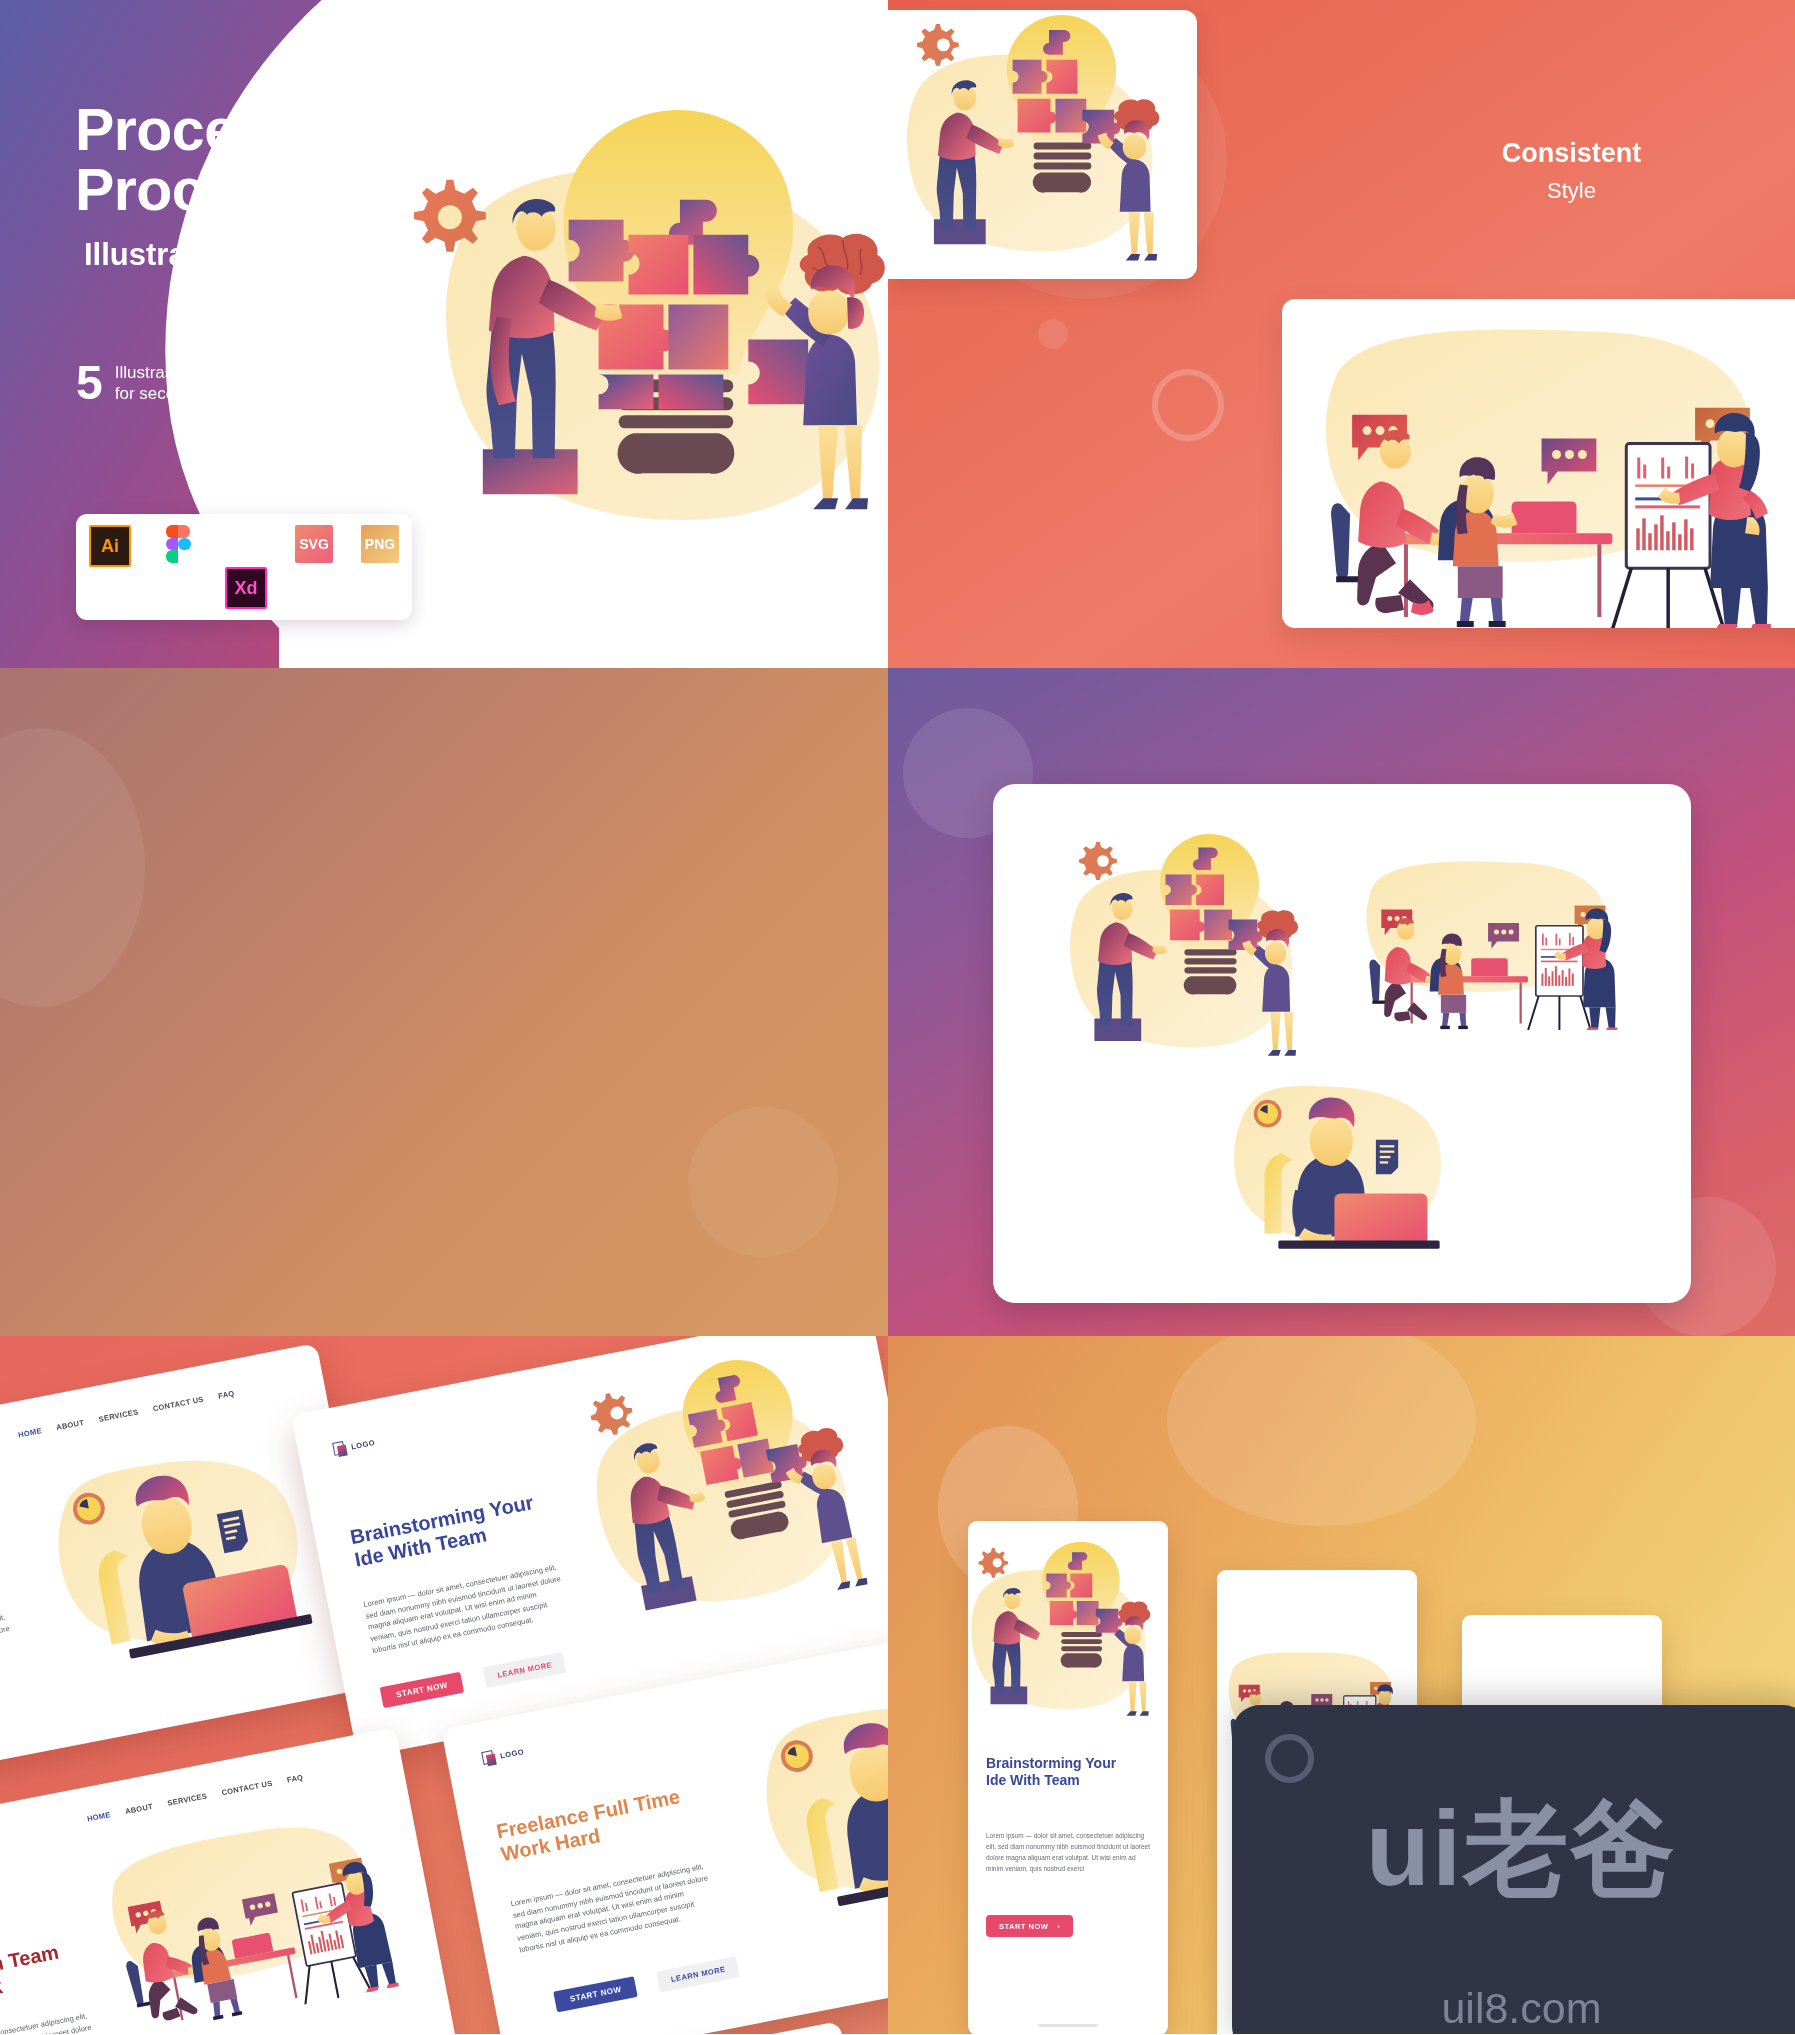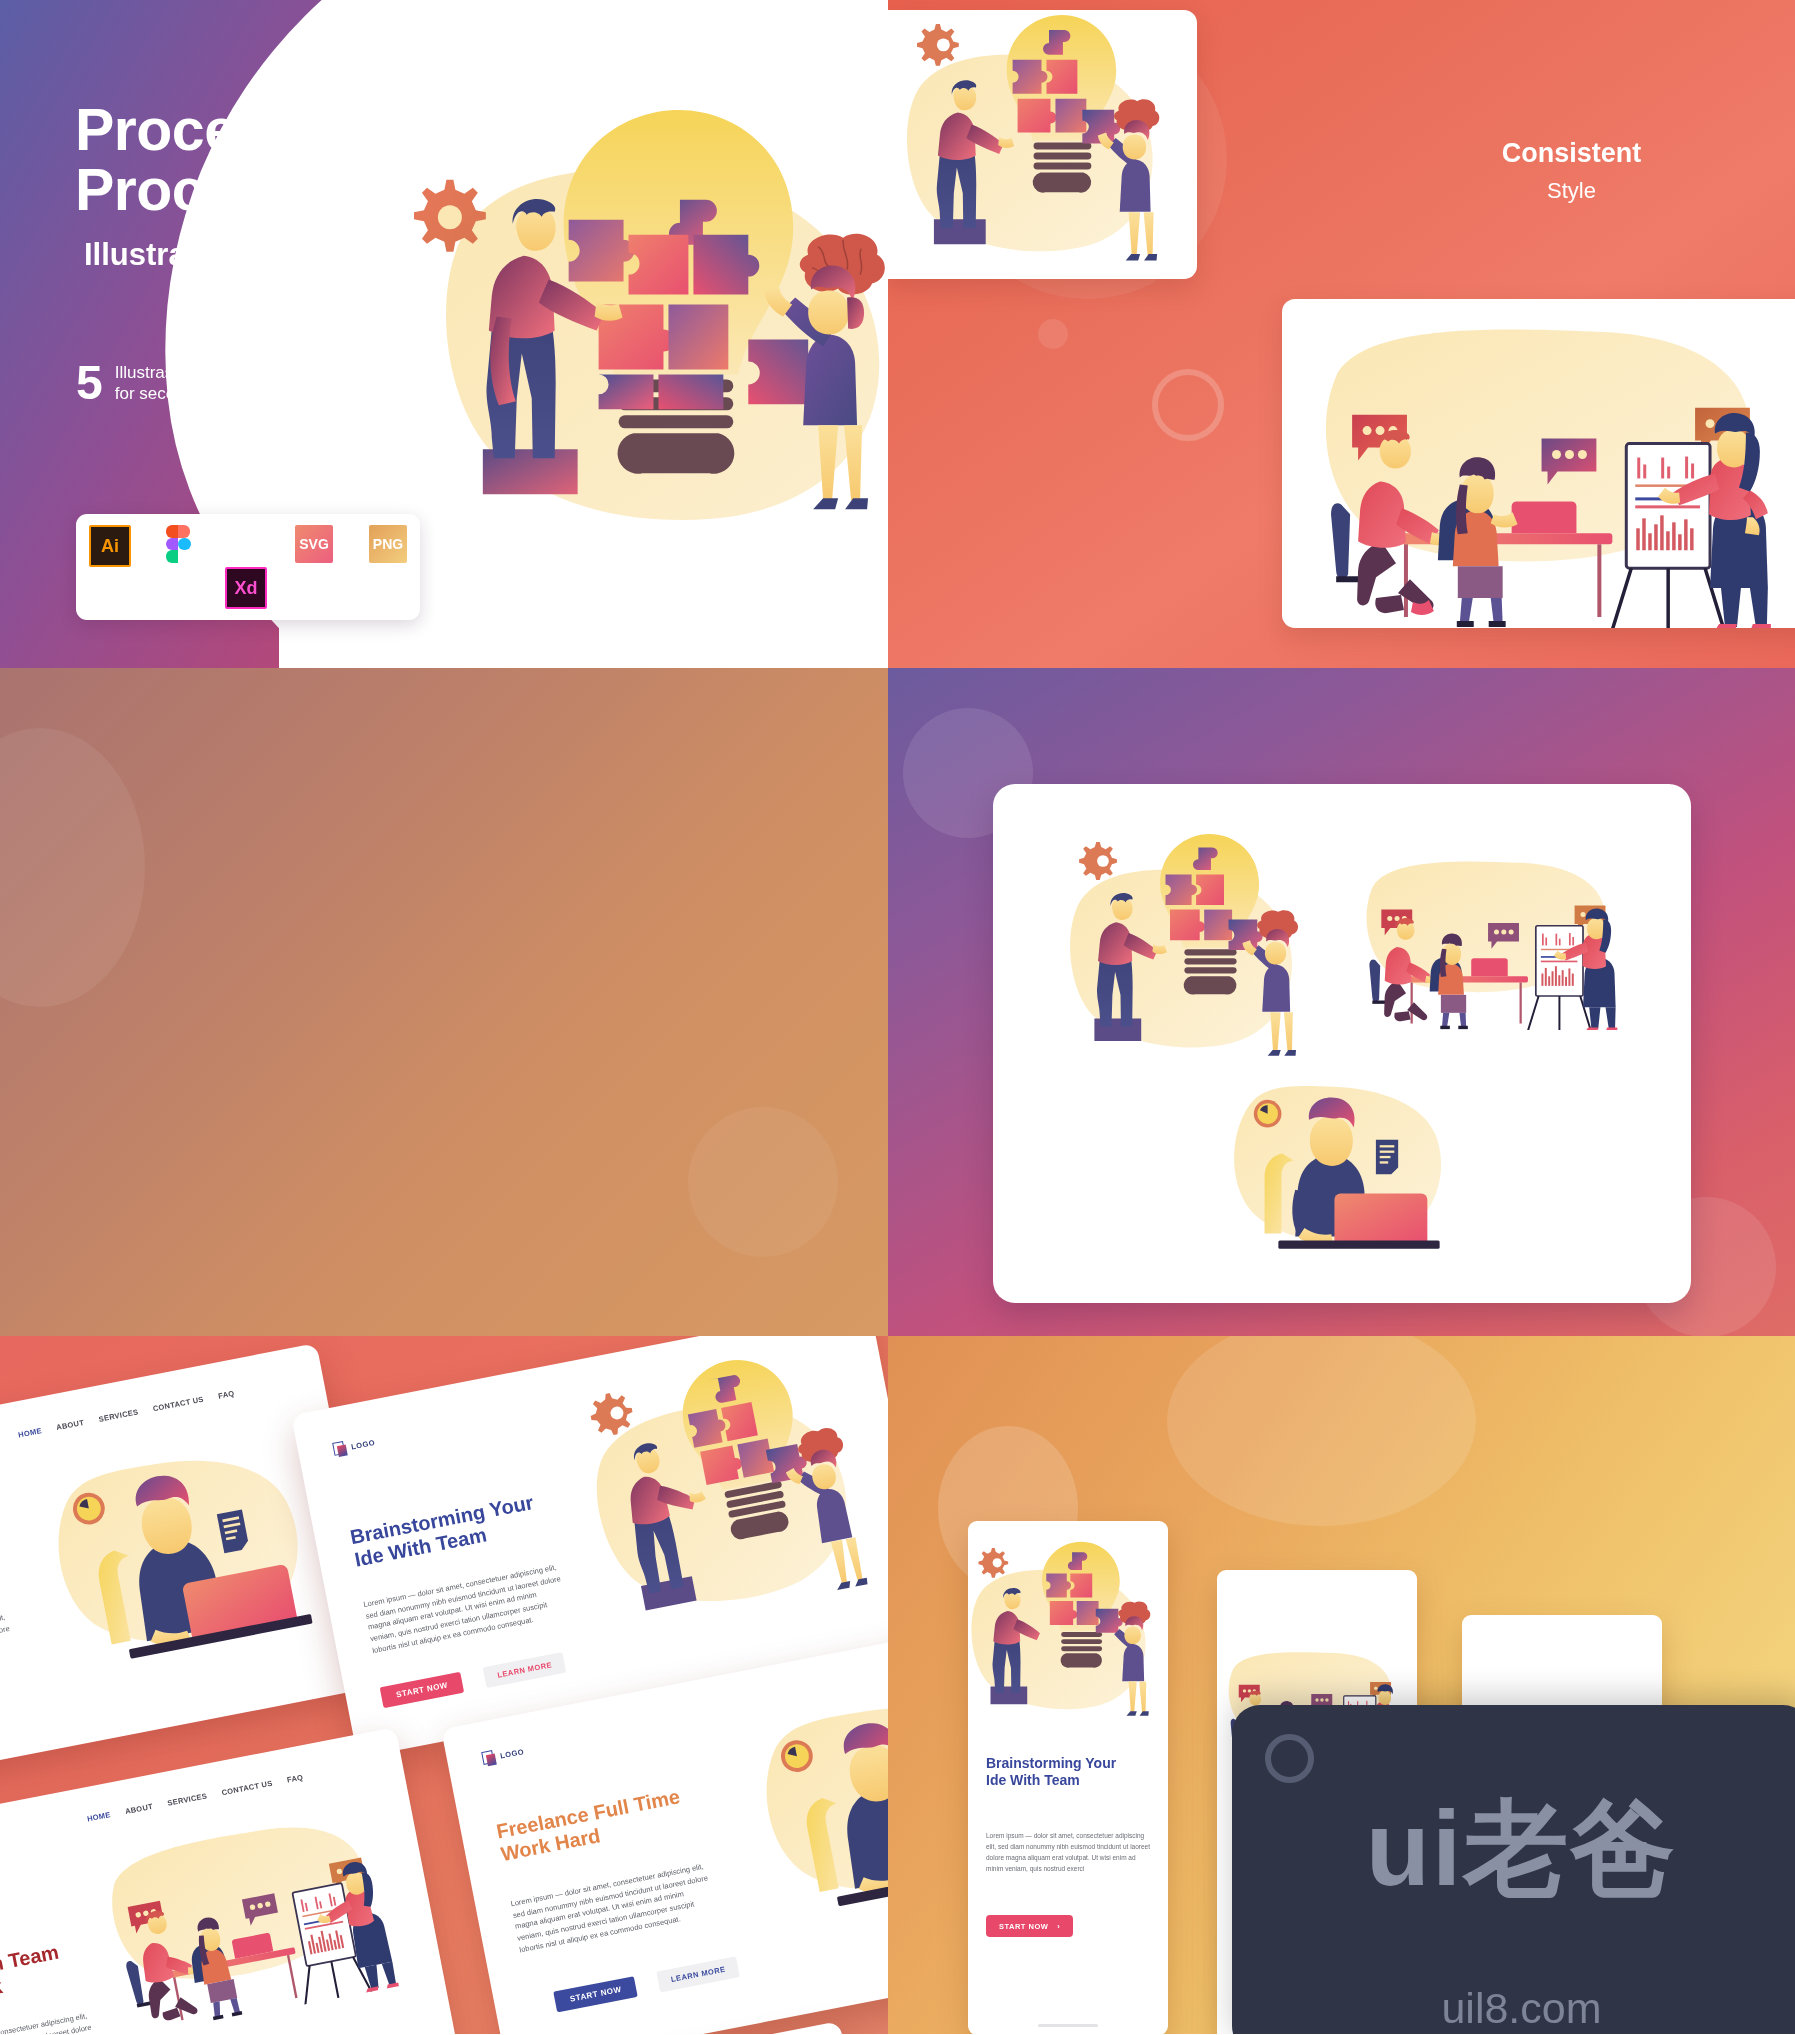--- a/index.html
+++ b/index.html
@@ -20,21 +20,21 @@
   .hero-count{position:absolute;left:76px;top:359px;z-index:6;display:flex;align-items:center;gap:12px;color:#fff;}
   .hero-num{font-size:48px;font-weight:700;line-height:1;}
   .hero-desc{font-size:17px;line-height:1.25;font-weight:400;}
   .fmt-card{position:absolute;left:76px;top:514px;z-index:6;background:#fff;border-radius:11px;
       padding:11px 13px;display:flex;gap:28px;box-shadow:0 5px 17px rgba(60,20,60,.18);}
   .badge{width:38px;height:38px;border-radius:2px;display:flex;align-items:center;justify-content:center;
       font-weight:700;font-size:17px;color:#fff;}
   .b-ai{background:#2b1a10;border:2.5px solid #f79400;color:#f79400;font-size:18px;}
   .b-xd{background:#2d0820;border:2.5px solid #ff2bc2;color:#ff4fd1;font-size:18px;margin-top:42px;}
   .b-svg{background:linear-gradient(135deg,#ef8a6e,#ec5f7f);font-size:14px;}
-  .b-png{background:linear-gradient(135deg,#e2a159,#f3cd7e);font-size:14px;margin-left:8px;}
+  .b-png{background:linear-gradient(135deg,#e2a159,#f3cd7e);font-size:14px;}
   .figma{width:38px;height:38px;position:relative;}
   .figma i{position:absolute;display:block;}
   .fg1{left:7px;top:0;width:12px;height:12.5px;background:#f24e1e;border-radius:6px 0 0 6px;}
   .fg2{left:19px;top:0;width:12px;height:12.5px;background:#ff7262;border-radius:0 6px 6px 0;}
   .fg3{left:7px;top:12.5px;width:12px;height:12.5px;background:#a259ff;border-radius:6px 0 0 6px;}
   .fg4{left:19px;top:12.5px;width:12.5px;height:12.5px;background:#1abcfe;border-radius:50%;}
   .fg5{left:7px;top:25px;width:12px;height:12.5px;background:#0acf83;border-radius:6px 0 0 6px;}
 
   
   #p2{background:linear-gradient(145deg,#e8614f 0%,#e9705c 35%,#ef7b68 60%,#e9685a 100%);}

